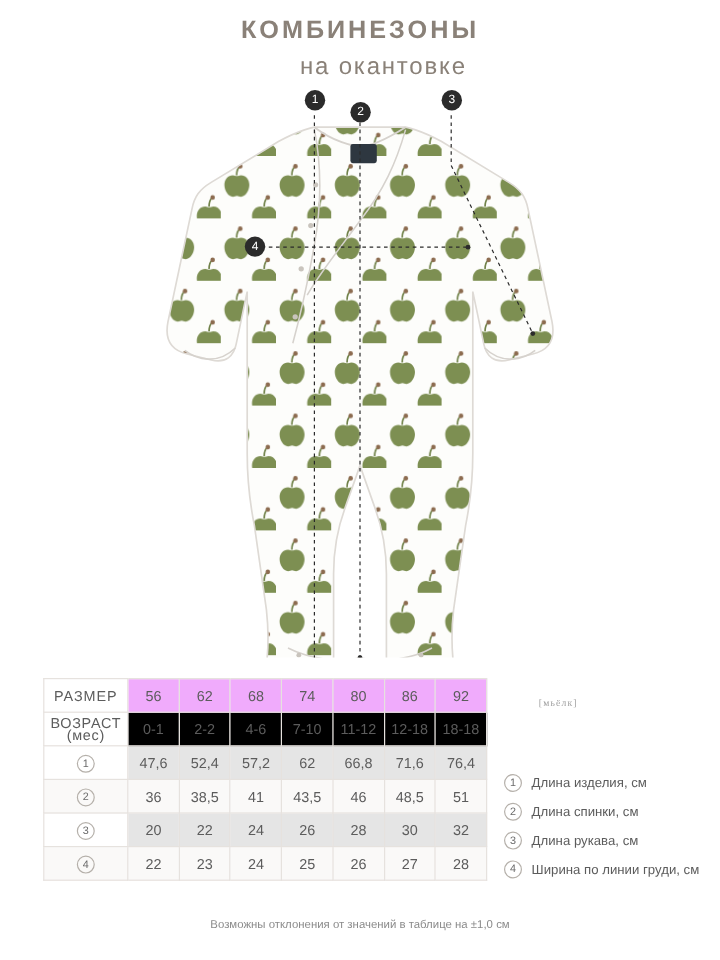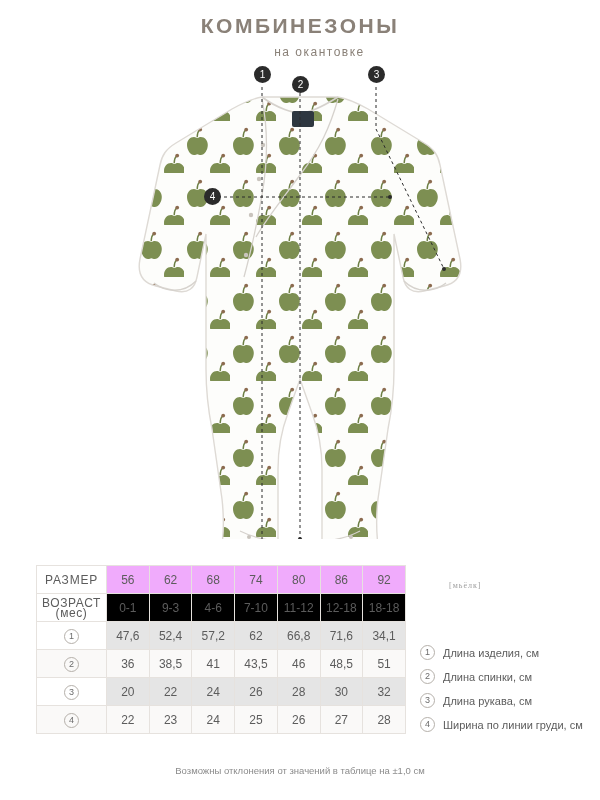--- a/index.html
+++ b/index.html
@@ -19,21 +19,21 @@
     text-align: center;
     padding-top: 14px;
   }
   .title {
     font-size: 21px;
     letter-spacing: 2.5px;
     color: #8a8178;
     font-weight: bold;
   }
   .subtitle {
-    font-size: 12px;
+    font-size: 20px;
     letter-spacing: 1.5px;
     color: #8a8178;
     margin-top: 7px;
     font-weight: normal;
     margin-left: 39px;
   }
 
   
   .illustration {
     position: relative;
@@ -357,37 +357,37 @@
           <th class="hdr-size">80</th>
           <th class="hdr-size">86</th>
           <th class="hdr-size">92</th>
         </tr>
         <tr>
           <td class="age-label">
             <div>ВОЗРАСТ</div>
             <div>(мес)</div>
           </td>
           <td class="age-val">0-1</td>
-          <td class="age-val">9-3</td>
+          <td class="age-val">2-2</td>
           <td class="age-val">4-6</td>
           <td class="age-val">7-10</td>
           <td class="age-val">11-12</td>
           <td class="age-val">12-18</td>
           <td class="age-val">18-18</td>
         </tr>
 
         <tr>
           <td class="row-num"><span class="num-badge">1</span></td>
           <td class="val">47,6</td>
           <td class="val">52,4</td>
           <td class="val">57,2</td>
           <td class="val">62</td>
           <td class="val">66,8</td>
           <td class="val">71,6</td>
-          <td class="val">34,1</td>
+          <td class="val">76,4</td>
         </tr>
         <tr class="shaded">
           <td class="row-num"><span class="num-badge">2</span></td>
           <td class="val">36</td>
           <td class="val">38,5</td>
           <td class="val">41</td>
           <td class="val">43,5</td>
           <td class="val">46</td>
           <td class="val">48,5</td>
           <td class="val">51</td>

